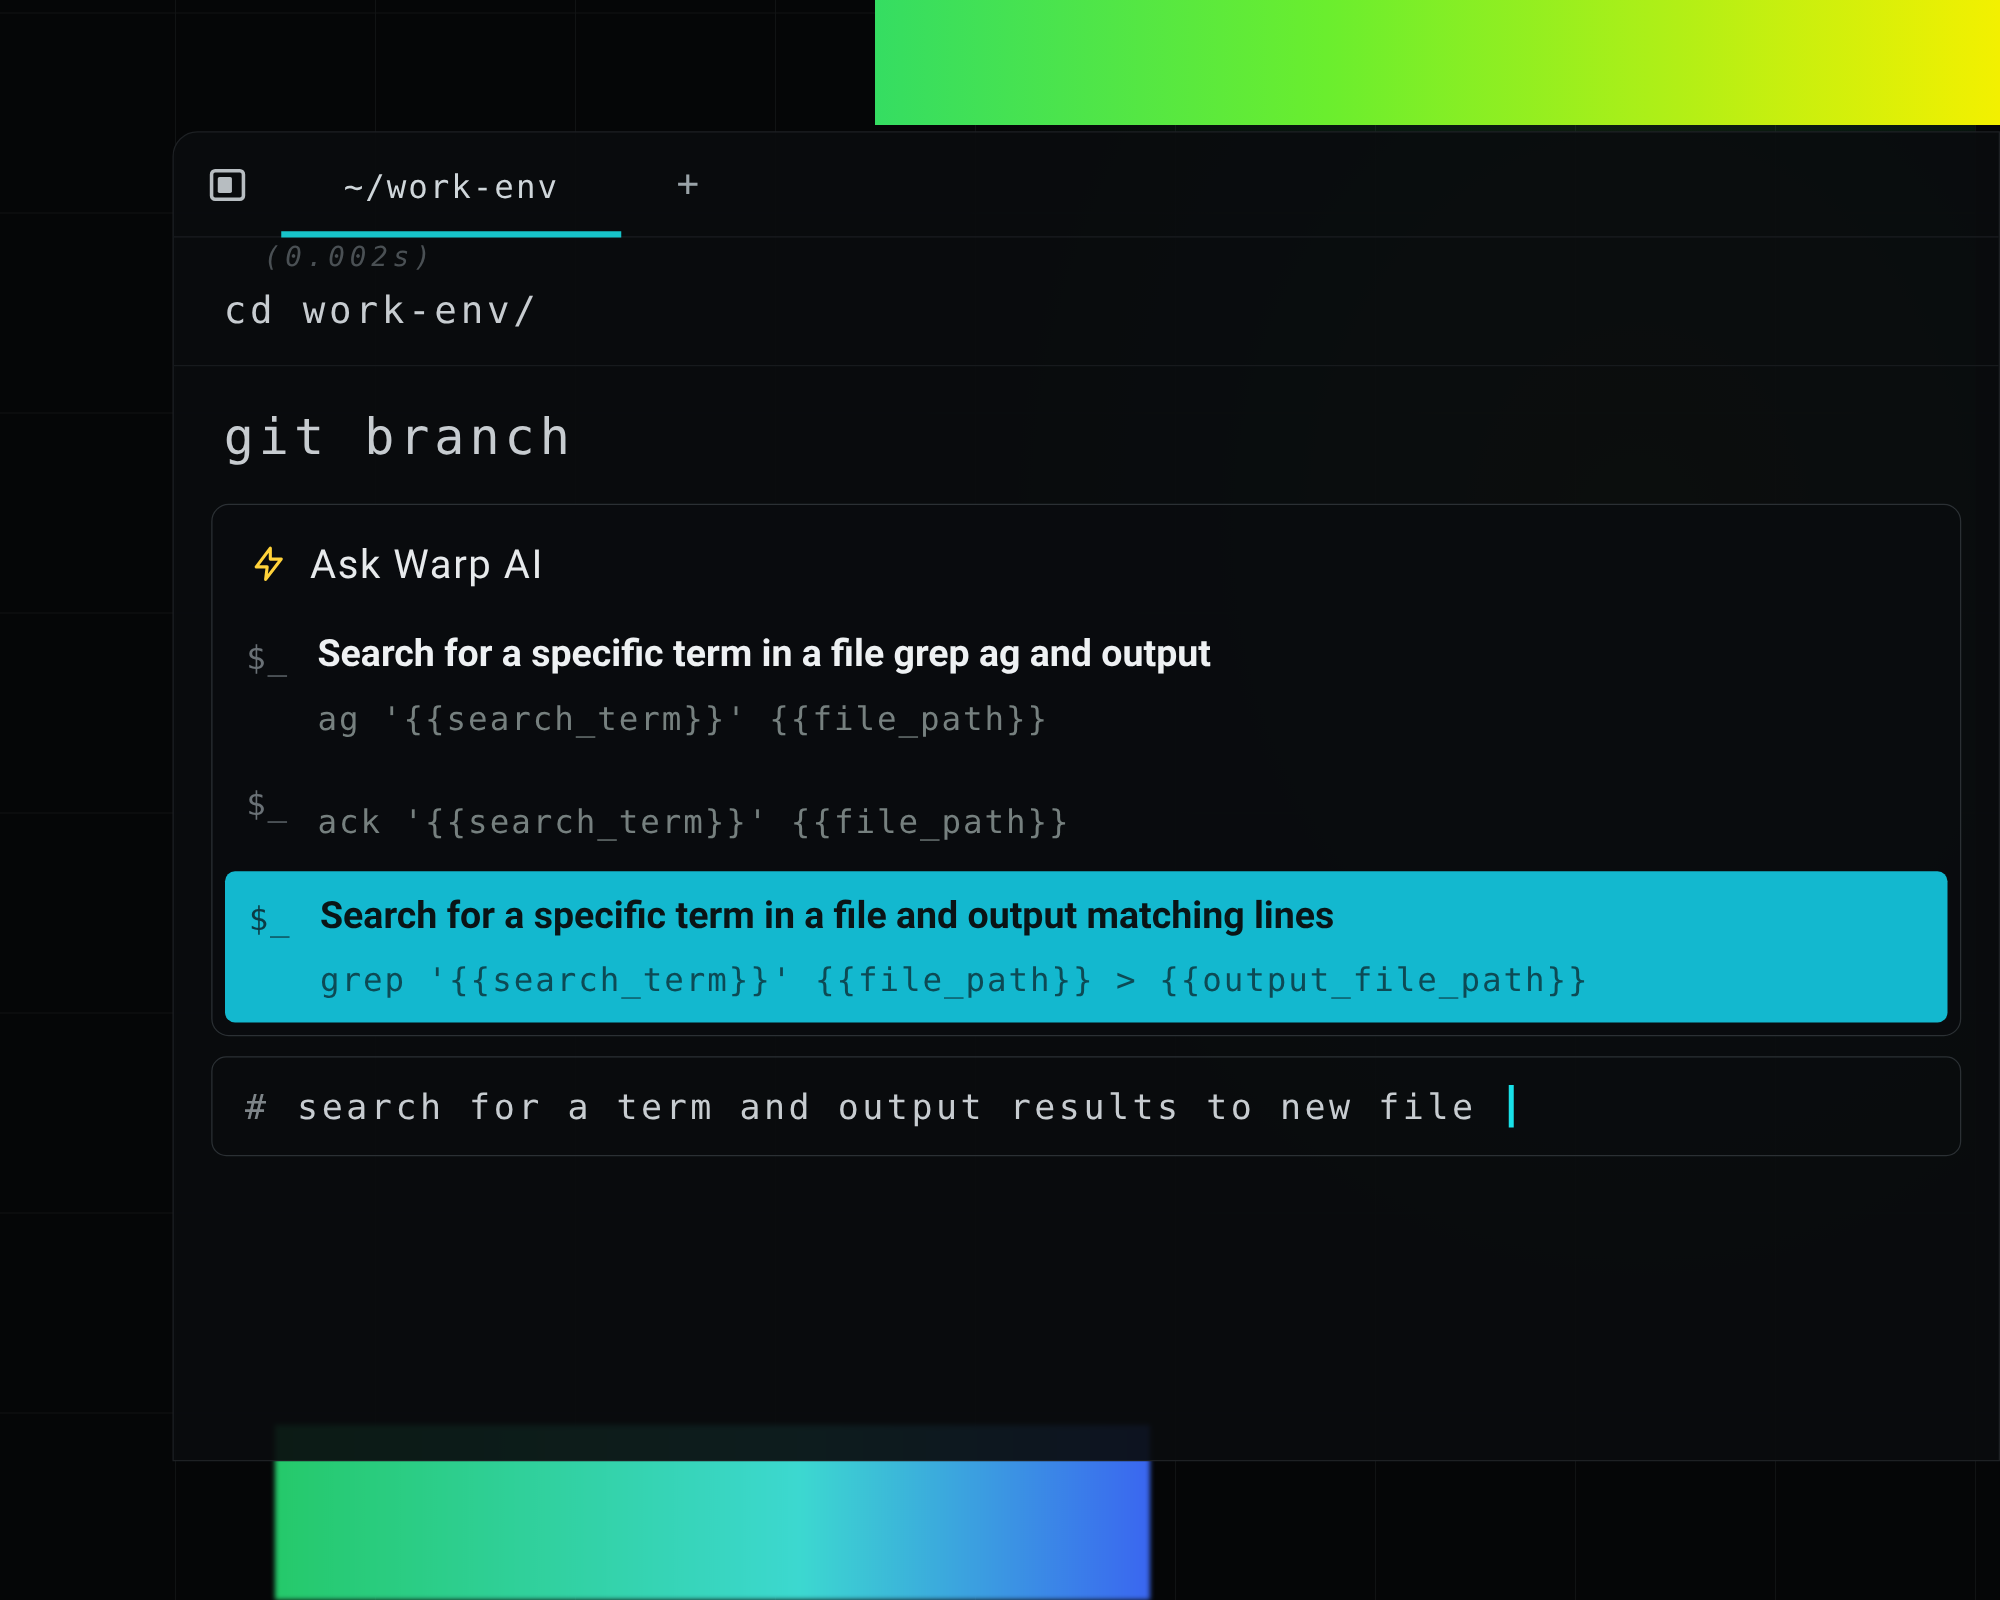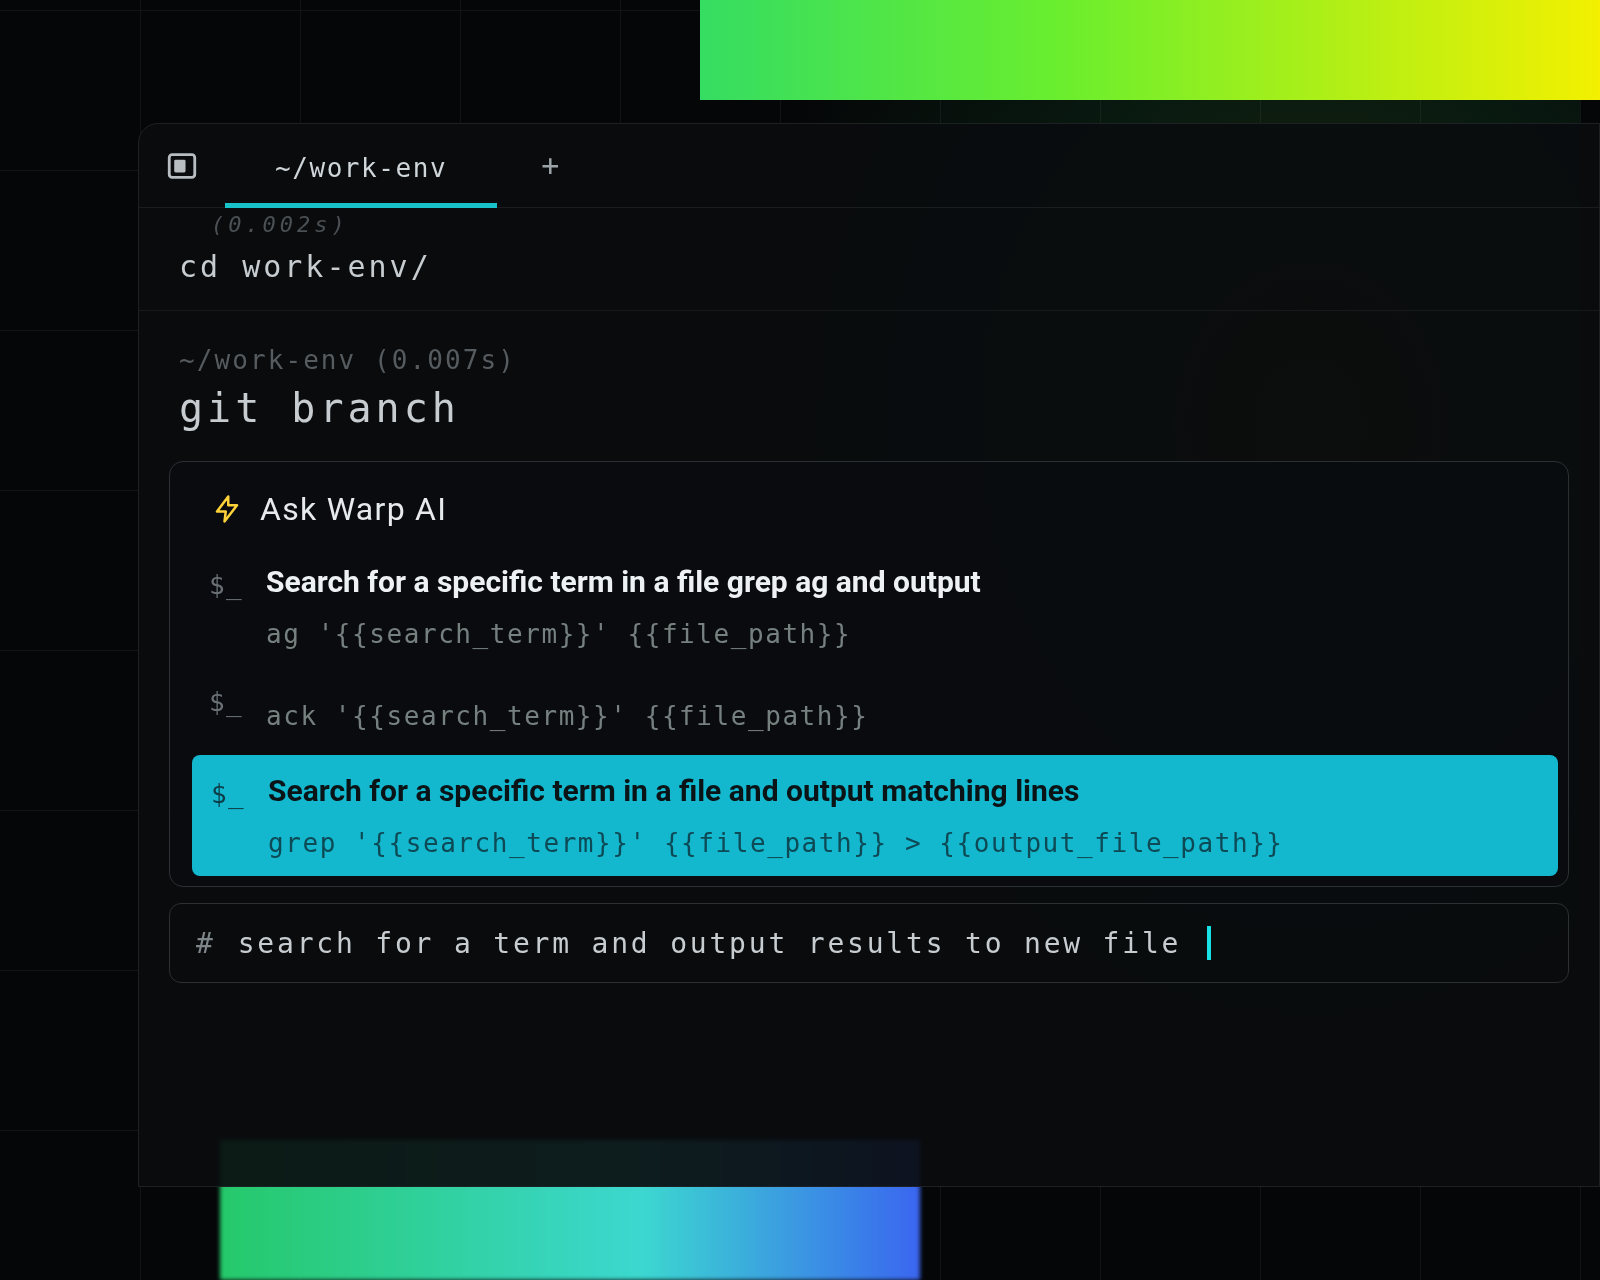--- a/index.html
+++ b/index.html
@@ -40,21 +40,21 @@
     top: 100px; left: 680px;
     width: 900px; height: 1080px;
     background: radial-gradient(ellipse at 70% 30%, rgba(230,240,30,0.14) 0%, rgba(40,200,100,0.10) 35%, rgba(0,0,0,0) 65%);
     z-index: 2;
     pointer-events: none;
   }
 
   
   .term {
     position: absolute;
-    left: 138px; top: 123px;
+    left: 138px; top: 105px;
     width: 1462px; height: 1064px;
     background: rgba(10,12,14,0.92);
     border: 1px solid #1e2124;
     border-radius: 20px 0 0 0;
     z-index: 3;
     overflow: hidden;
   }
 
   .titlebar {
     display: flex; align-items: center;
@@ -103,21 +103,20 @@
     padding: 0 40px 30px 40px;
   }
 
   
   .panel {
     margin: 0 30px 0 30px;
     border: 1px solid #2b3034;
     border-radius: 14px;
     background: rgba(10,12,14,0.92);
     overflow: hidden;
-    padding-left: 12px;
   }
   .panel-head {
     display: flex; align-items: center; gap: 18px;
     padding: 28px 30px 22px 30px;
   }
   .bolt { color: #ffd23a; }
   .bolt svg { width: 30px; height: 30px; display:block; }
   .panel-head-title {
     font-family: -apple-system, "Segoe UI", Roboto, system-ui, sans-serif;
     font-size: 32px; color: #e7eaec; letter-spacing: 0.04em;
@@ -191,21 +190,20 @@
     <div class="new-tab">
       <span>+</span>
     </div>
   </div>
 
   <div class="body">
     <div class="faint-row">(0.002s)</div>
     <div class="cmd-row">cd work-env/</div>
 
     <div class="block2">
-      <div class="prompt-line">~/work-env (0.007s)</div>
       <div class="cmd-line">git branch</div>
     </div>
 
     <div class="panel">
       <div class="panel-head">
         <span class="bolt">
           <svg viewBox="0 0 24 24" fill="none" stroke="#ffd23a" stroke-width="2" stroke-linejoin="round" stroke-linecap="round">
             <polygon points="13 2 4 14 11 14 10 22 20 9 13 9 13 2"></polygon>
           </svg>
         </span>

